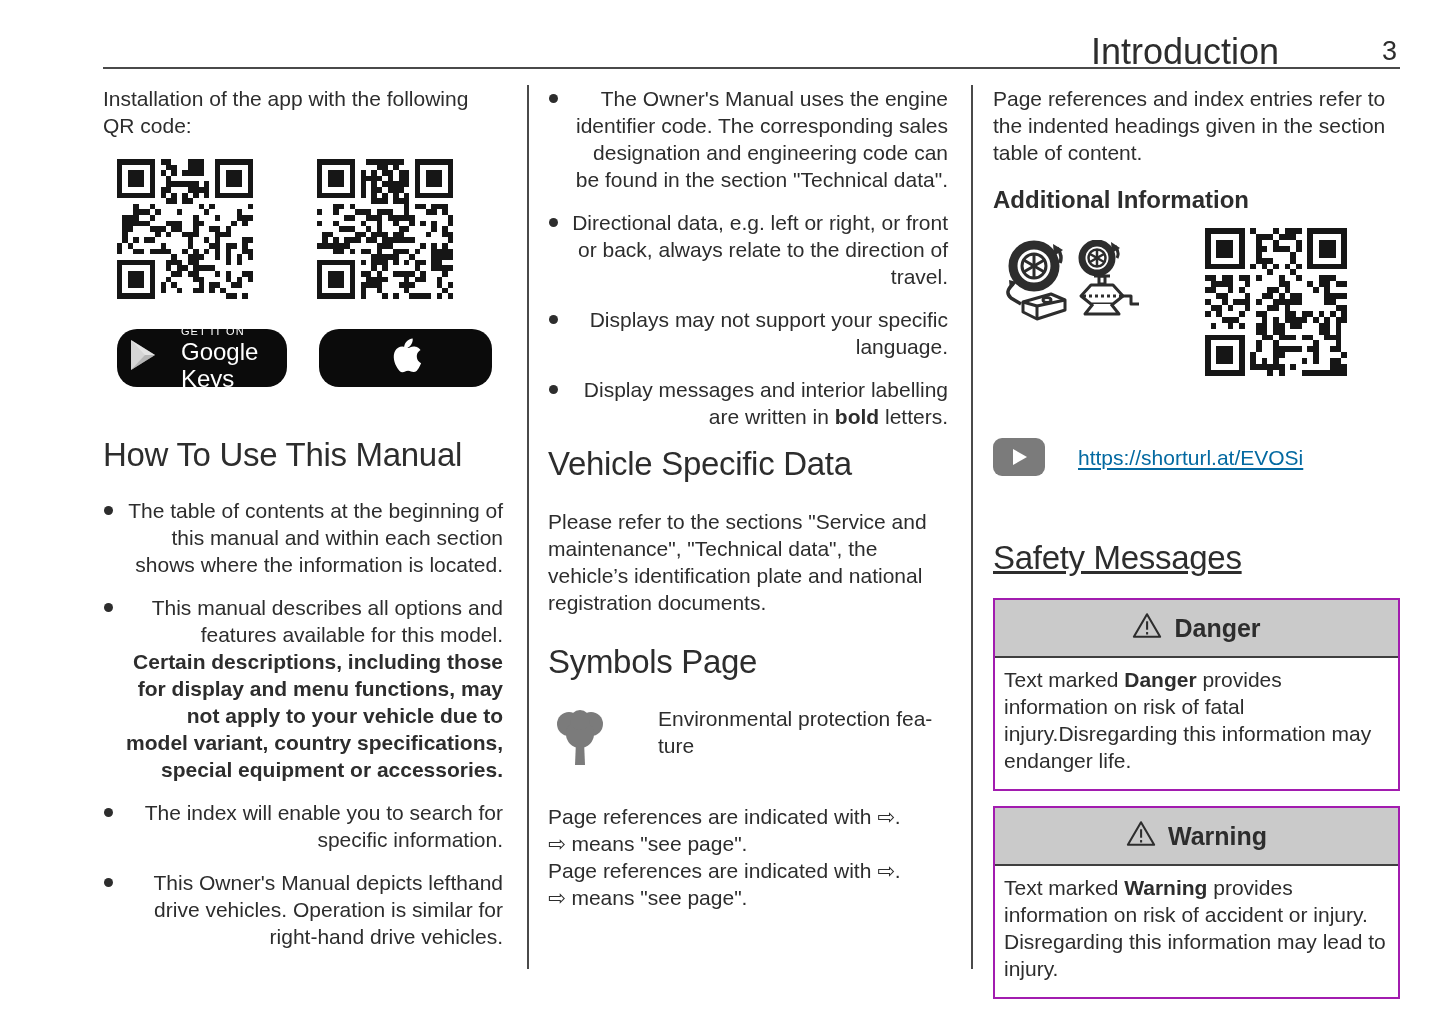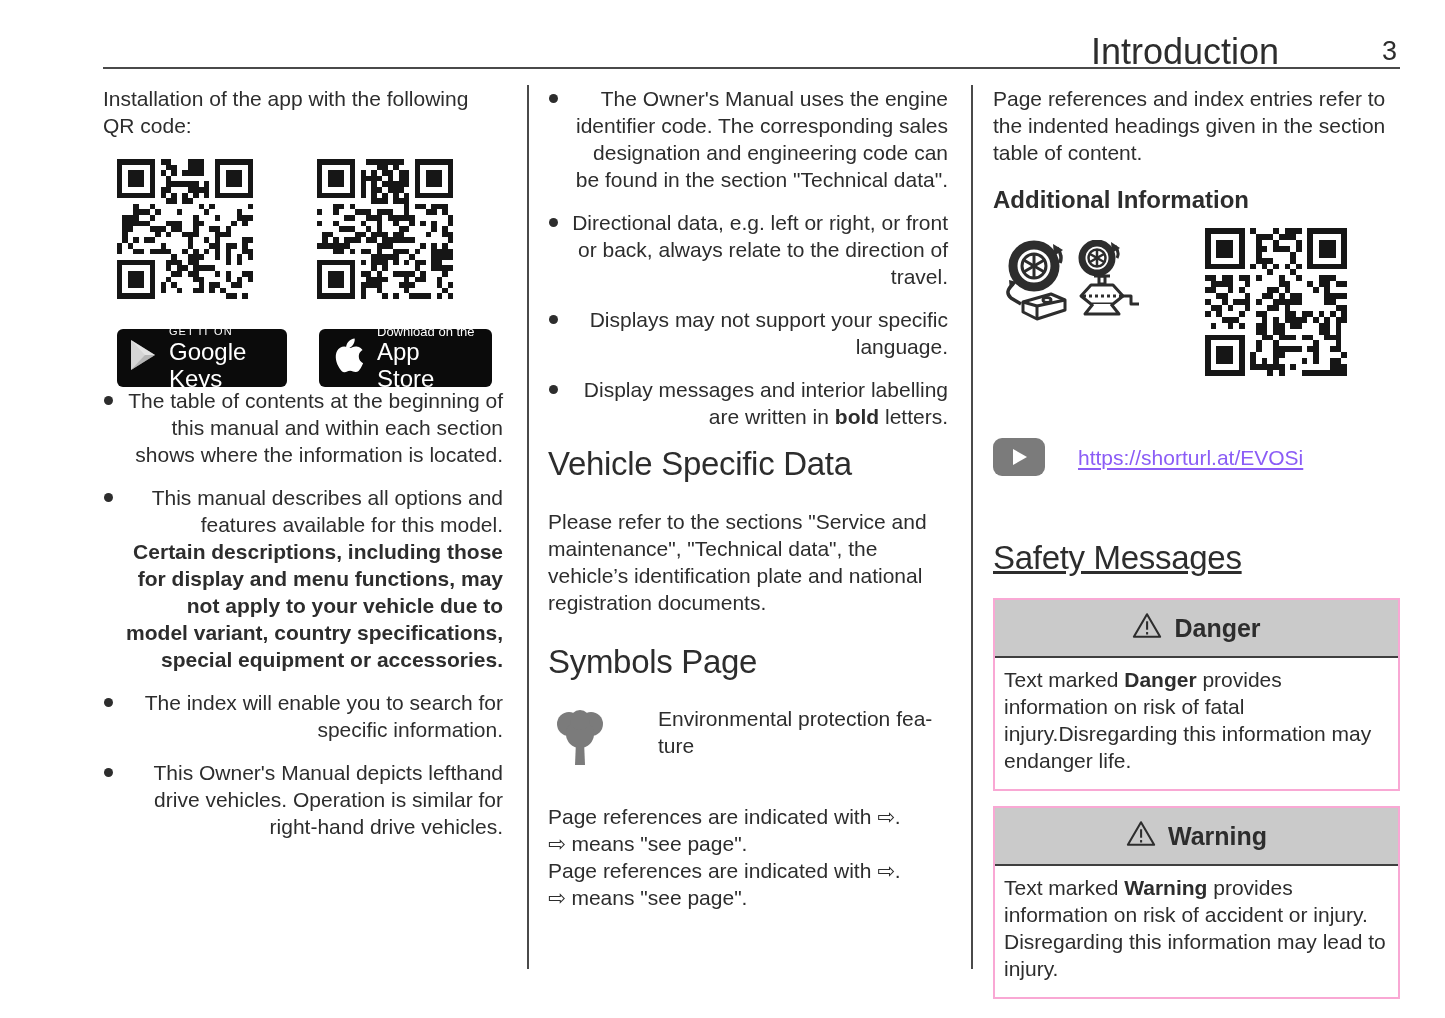--- a/index.html
+++ b/index.html
@@ -28,22 +28,22 @@
   .bullet { display:flex; margin-bottom:16px;text-align:right; }
   .bullet .dot { flex:none; width:9px; height:9px; border-radius:50%; background:#2d2d2d; margin:9px 11px 0 1px; }
   .bullet .btxt { flex:1; }
   b, .bold { font-weight:700; }
 
   
   .qr-row { display:flex; gap:64px; margin:20px 0 0 14px; }
   .qr { background:#fff; }
   .qr.small { width:136px; height:140px; }
   .badge-row { display:flex; gap:32px; margin:30px 0 0 14px; }
-  .store-badge { height:58px; border-radius:6px; background:#0b0b0b; color:#fff;
-                 display:flex; align-items:center; justify-content:center; gap:12px; padding:0 12px; }
+  .store-badge { height:58px; border-radius:20px; background:#0b0b0b; color:#fff;
+                 display:flex; align-items:center; justify-content:center; gap:24px; padding:0 12px; }
   .store-badge.gp { width:170px; } .store-badge.as { width:173px; }
   .badge-text { display:flex; flex-direction:column; justify-content:center; }
   .badge-tagline { font-size:11px; line-height:13px; letter-spacing:1px; text-transform:uppercase; }
   .badge-tagline.as-t { font-size:13px; letter-spacing:0; text-transform:none; }
   .badge-name { font-size:24px; line-height:27px; font-weight:500; }
   .howto-h { margin:50px 0 24px; }
 
   
   .vsd-h { margin:16px 0 26px; }
   .sym-h { margin:28px 0 25px; }
@@ -55,23 +55,23 @@
 
   
   .addinfo-h { margin:20px 0 0; }
   .info-visual { position:relative; height:210px; }
   .kit-icon  { position:absolute; left:8px;  top:26px; }
   .jack-icon { position:absolute; left:76px; top:26px; }
   .qr.big { position:absolute; left:212px; top:14px; width:142px; height:148px; }
   .video-row { display:flex; align-items:center; gap:33px; margin-top:14px; }
   .yt-icon { flex:none; width:52px; height:38px; border-radius:9px; background:#7b7b7b;
              display:flex; align-items:center; justify-content:center; cursor:pointer; }
-  .video-link { color:#8b5cf6; text-decoration:underline; text-underline-offset:3px; }
+  .video-link { color:#0369a1; text-decoration:underline; text-underline-offset:3px; }
   .safety-h { margin:64px 0 22px;text-decoration:underline; }
-  .alert-box { border:2px solid #f9a8d4; margin-bottom:15px; }
+  .alert-box { border:2px solid #a21caf; margin-bottom:15px; }
   .alert-header { background:#cacaca; border-bottom:2px solid #3f3f3f; height:58px;
                   display:flex; align-items:center; justify-content:center; gap:12px;
                   font-size:25px; font-weight:700; }
   .alert-body { padding:8px 9px 15px; }
 </style>
 </head>
 <body>
 
 <div class="hdr-title">Introduction</div>
 <div class="hdr-page">3</div>
@@ -692,27 +692,24 @@
         <span class="badge-name">Google Keys</span>
       </span>
     </div>
     <div class="store-badge as">
       <span>
         <svg width="34" height="40" viewBox="0 0 34 40">
           <path fill="#ffffff" d="M21.5 10.4c1.5-1.8 2.5-4.3 2.2-6.9-2.2.1-4.8 1.5-6.3 3.3-1.4 1.6-2.6 4.2-2.3 6.6 2.4.2 4.9-1.2 6.4-3z"></path>
           <path fill="#ffffff" d="M27.8 21.3c0-4.3 3.5-6.3 3.7-6.4-2-2.9-5.1-3.3-6.2-3.4-2.7-.3-5.2 1.6-6.5 1.6-1.3 0-3.4-1.5-5.6-1.5-2.9 0-5.6 1.7-7 4.2-3 5.2-.8 12.9 2.1 17.1 1.4 2.1 3.1 4.4 5.3 4.3 2.1-.1 2.9-1.4 5.5-1.4s3.3 1.4 5.6 1.3c2.3 0 3.7-2.1 5.1-4.2 1.6-2.4 2.3-4.7 2.3-4.8-.1 0-4.3-1.7-4.3-6.8z"></path>
         </svg>
       </span>
-      <span class="badge-text">
-        <span class="badge-tagline as-t">Download on the</span>
-        <span class="badge-name">App Store</span>
-      </span>
     </div>
   </div>
 
+  <h2 class="howto-h">How To Use This Manual</h2>
 
   <div class="bullet">
     <span class="dot"></span>
     <span class="btxt">The table of contents at the beginning of this manual and within each section shows where the information is located.</span>
   </div>
   <div class="bullet">
     <span class="dot"></span>
     <span class="btxt"><span>This manual describes all options and features available for this model. </span><b>Certain descriptions, including those for display and menu functions, may not apply to your vehicle due to model variant, country specifications, special equipment or accessories.</b></span>
   </div>
   <div class="bullet">

